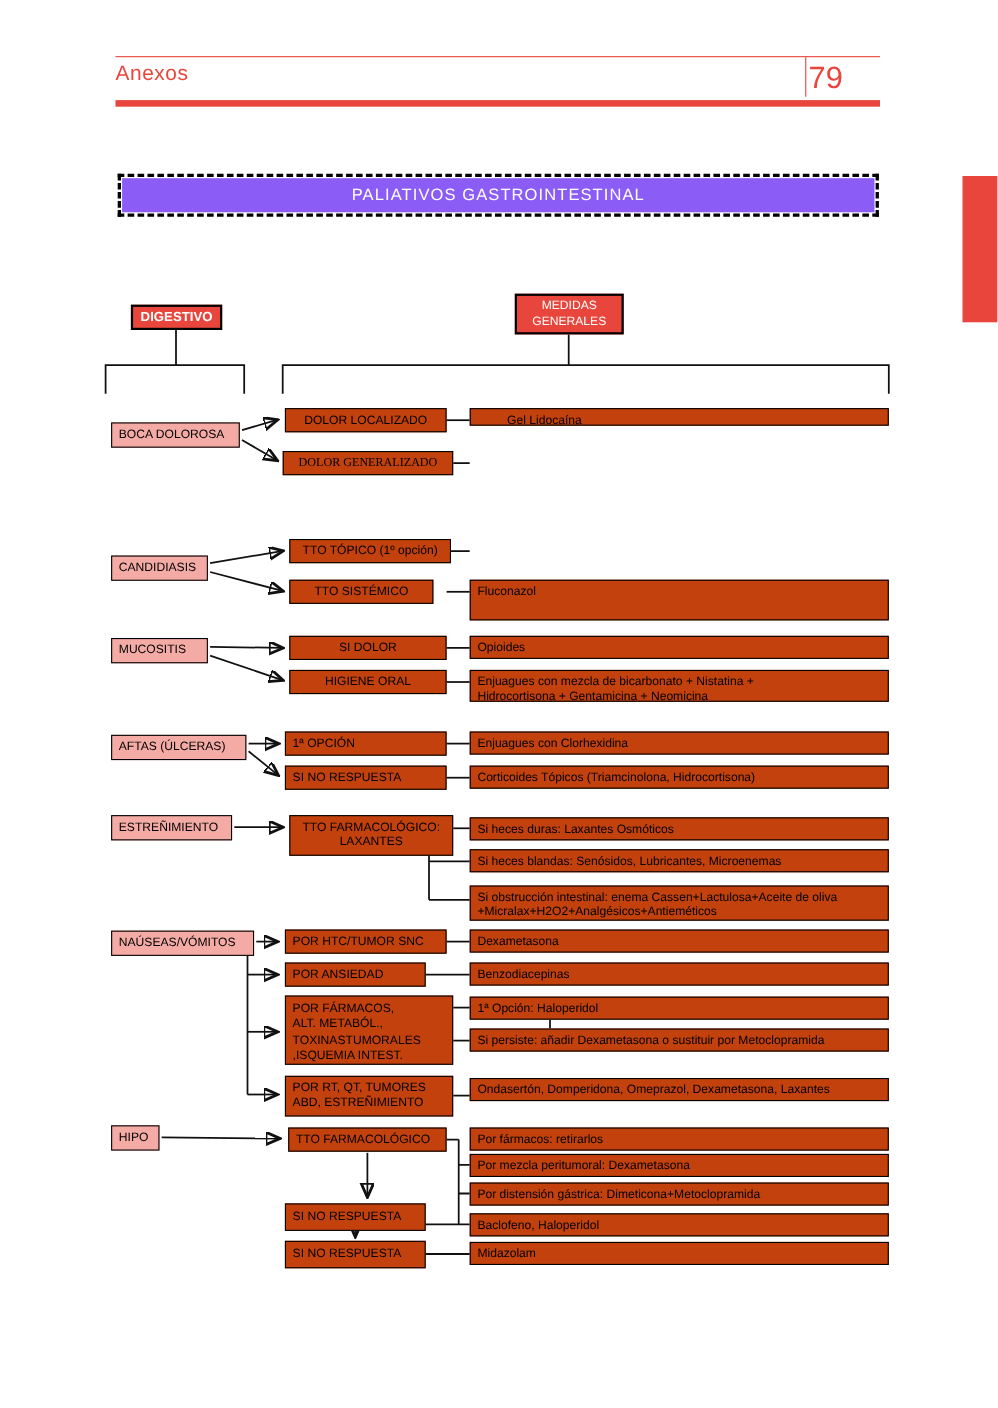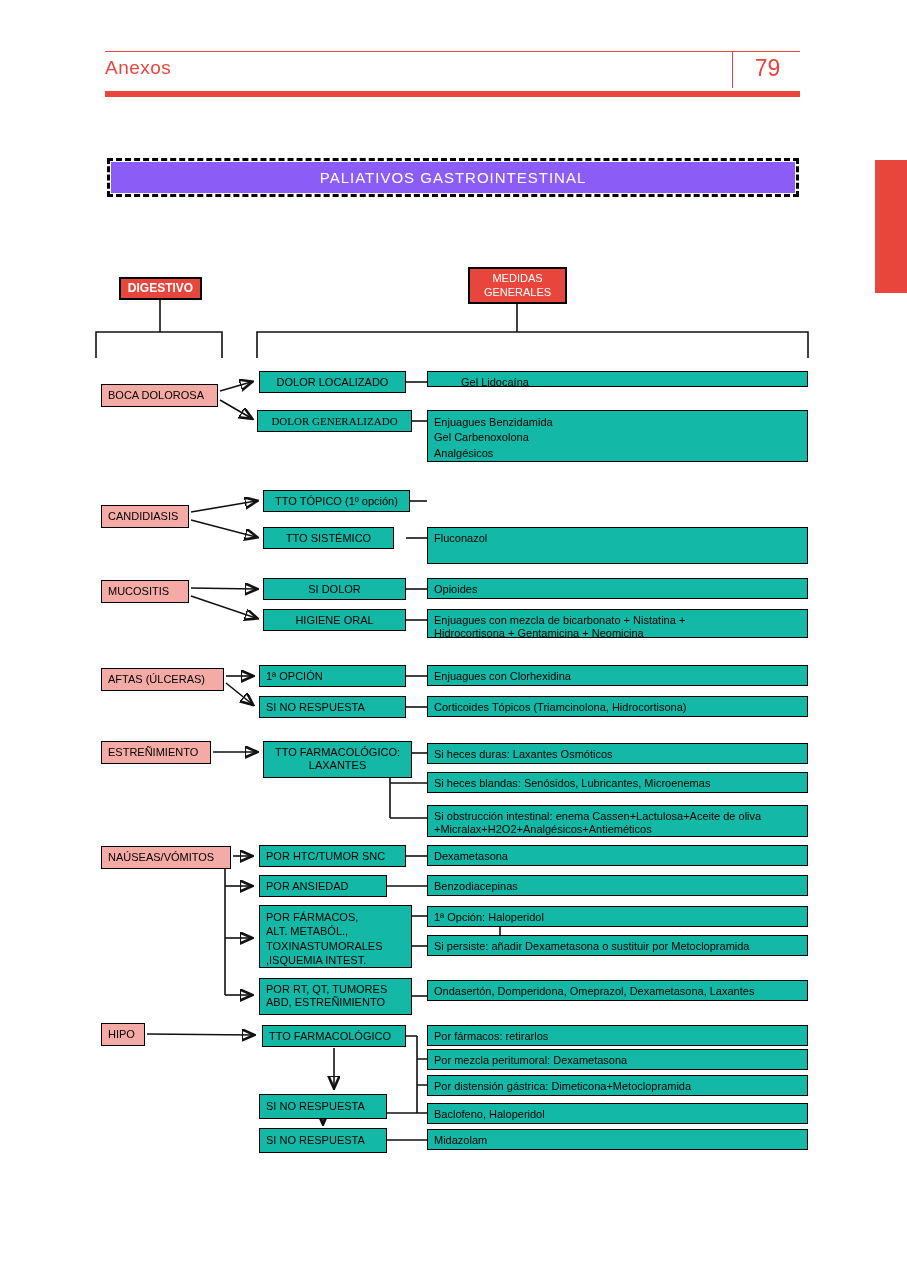--- a/index.html
+++ b/index.html
@@ -1,31 +1,31 @@
 <!DOCTYPE html>
 <html><head>
 <meta charset="utf-8">
 <style>
   html,body{margin:0;padding:0;background:#ffffff;}
   #page{position:relative;width:907px;height:1280px;background:#fff;overflow:hidden;
         font-family:"Liberation Sans",sans-serif;color:#000;}
   
   .hairline{position:absolute;left:105px;top:51px;width:695px;height:1px;background:#e8463c;}
   .section-label{position:absolute;left:105px;top:57px;font-size:19px;color:#e8463c;letter-spacing:.5px;}
-  .pagenum{position:absolute;left:735px;top:55px;width:65px;text-align:center;font-size:23px;color:#e8463c;}
+  .pagenum{position:absolute;left:735px;top:55px;width:65px;text-align:left;font-size:28px;color:#e8463c;}
   .vdiv{position:absolute;left:732px;top:52px;width:1px;height:36px;background:#e8463c;}
   .thickbar{position:absolute;left:105px;top:91px;width:695px;height:6px;background:#e8463c;}
   .side-tab{position:absolute;left:875px;top:160px;width:32px;height:133px;background:#e8463c;}
   
   .banner{position:absolute;left:107px;top:158px;width:692px;height:39px;box-sizing:border-box;
           border:3px dashed #000;padding:1px;background:#fff;}
   .banner-inner{width:100%;height:100%;background:#8b5cf6;color:#fff;display:flex;
           align-items:center;justify-content:center;font-size:15px;letter-spacing:1px;}
   
-  .box{position:absolute;box-sizing:border-box;border:1.6px solid #000;background:#14b8a6;
+  .box{position:absolute;box-sizing:border-box;border:1.6px solid #000;background:#c2410c;
        font-size:11px;line-height:13.5px;padding:3.5px 6px 0;white-space:pre-line;}
   .ctr{text-align:center;}
   .pink{background:#f4aba5;border-width:1.8px;}
   .red{background:#e8463c;color:#fff;font-weight:bold;border-width:2px;display:flex;
        align-items:center;justify-content:center;text-align:center;padding:0;white-space:pre-line;}
   .rt{left:427px;width:381px;}
   svg.wires{position:absolute;left:0;top:0;pointer-events:none;}
   svg.wires line,svg.wires path{stroke:#111;stroke-width:1.6;fill:none;}
 </style>
 </head>
@@ -124,23 +124,20 @@
 ALT. METABÓL.,
 TOXINASTUMORALES
 ,ISQUEMIA INTEST.</div>
   <div class="box" style="left:259px;top:978px;width:153px;height:37px;">POR RT, QT, TUMORES
 ABD, ESTREÑIMIENTO</div>
   <div class="box" style="left:262px;top:1025px;width:144px;height:22px;">TTO FARMACOLÓGICO</div>
   <div class="box" style="left:259px;top:1094px;width:128px;height:25px;padding-top:5px;">SI NO RESPUESTA</div>
   <div class="box" style="left:259px;top:1128px;width:128px;height:25px;padding-top:5px;">SI NO RESPUESTA</div>
 
   <div class="box rt" style="top:371px;height:16px;padding-left:33px;">Gel Lidocaína</div>
-  <div class="box rt" style="top:410px;height:52px;line-height:15.5px;">Enjuagues Benzidamida
-Gel Carbenoxolona
-Analgésicos</div>
   <div class="box rt" style="top:527px;height:37px;">Fluconazol</div>
   <div class="box rt" style="top:578px;height:21px;">Opioides</div>
   <div class="box rt" style="top:609px;height:29px;">Enjuagues con mezcla de bicarbonato + Nistatina +
 Hidrocortisona + Gentamicina + Neomicina</div>
   <div class="box rt" style="top:665px;height:21px;">Enjuagues con Clorhexidina</div>
   <div class="box rt" style="top:696px;height:21px;">Corticoides Tópicos (Triamcinolona, Hidrocortisona)</div>
   <div class="box rt" style="top:743px;height:21px;">Si heces duras: Laxantes Osmóticos</div>
   <div class="box rt" style="top:772px;height:21px;">Si heces blandas: Senósidos, Lubricantes, Microenemas</div>
   <div class="box rt" style="top:805px;height:32px;">Si obstrucción intestinal: enema Cassen+Lactulosa+Aceite de oliva
 +Micralax+H2O2+Analgésicos+Antieméticos</div>

